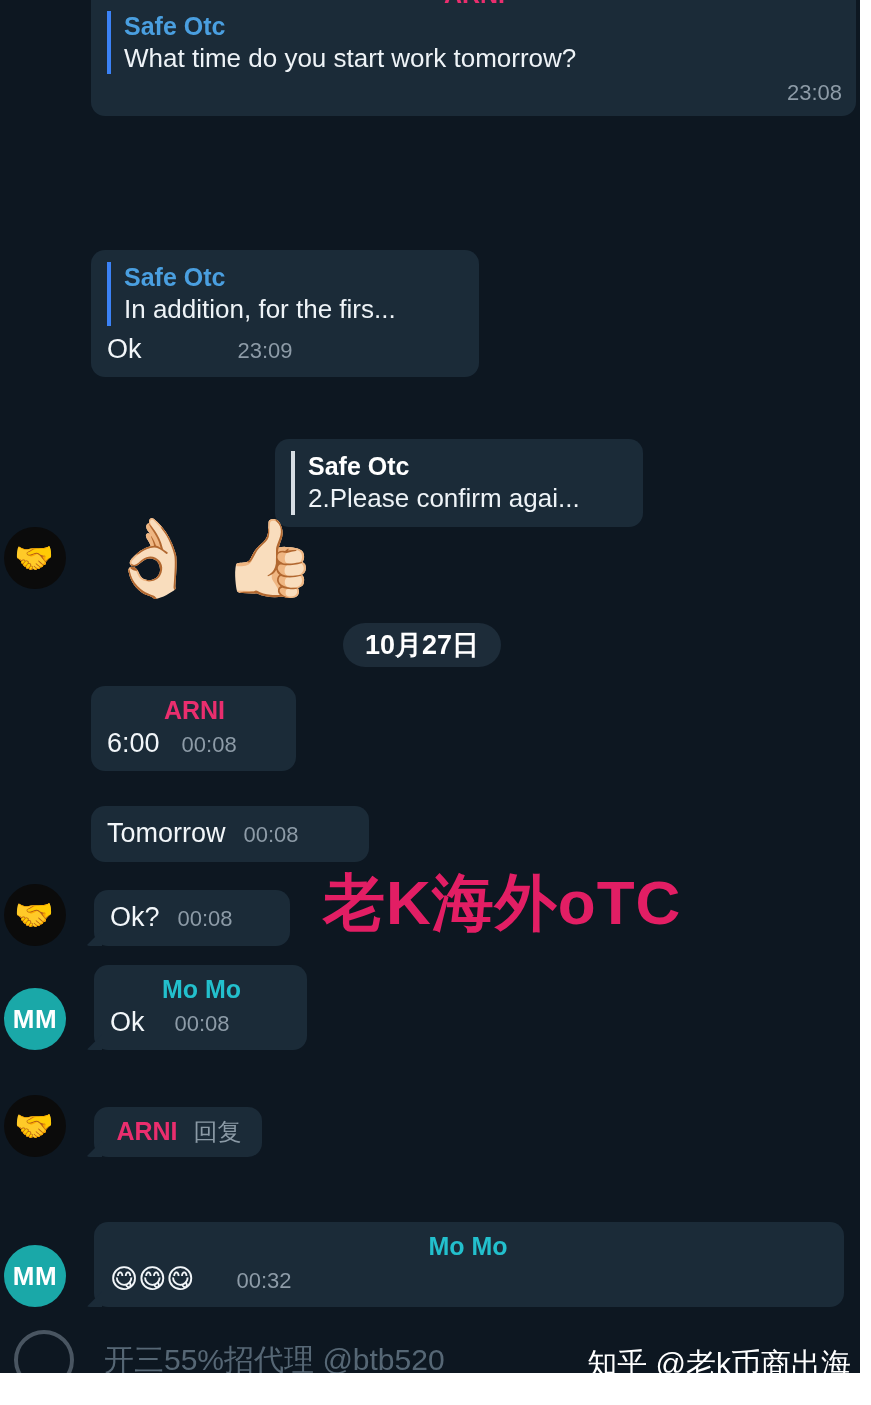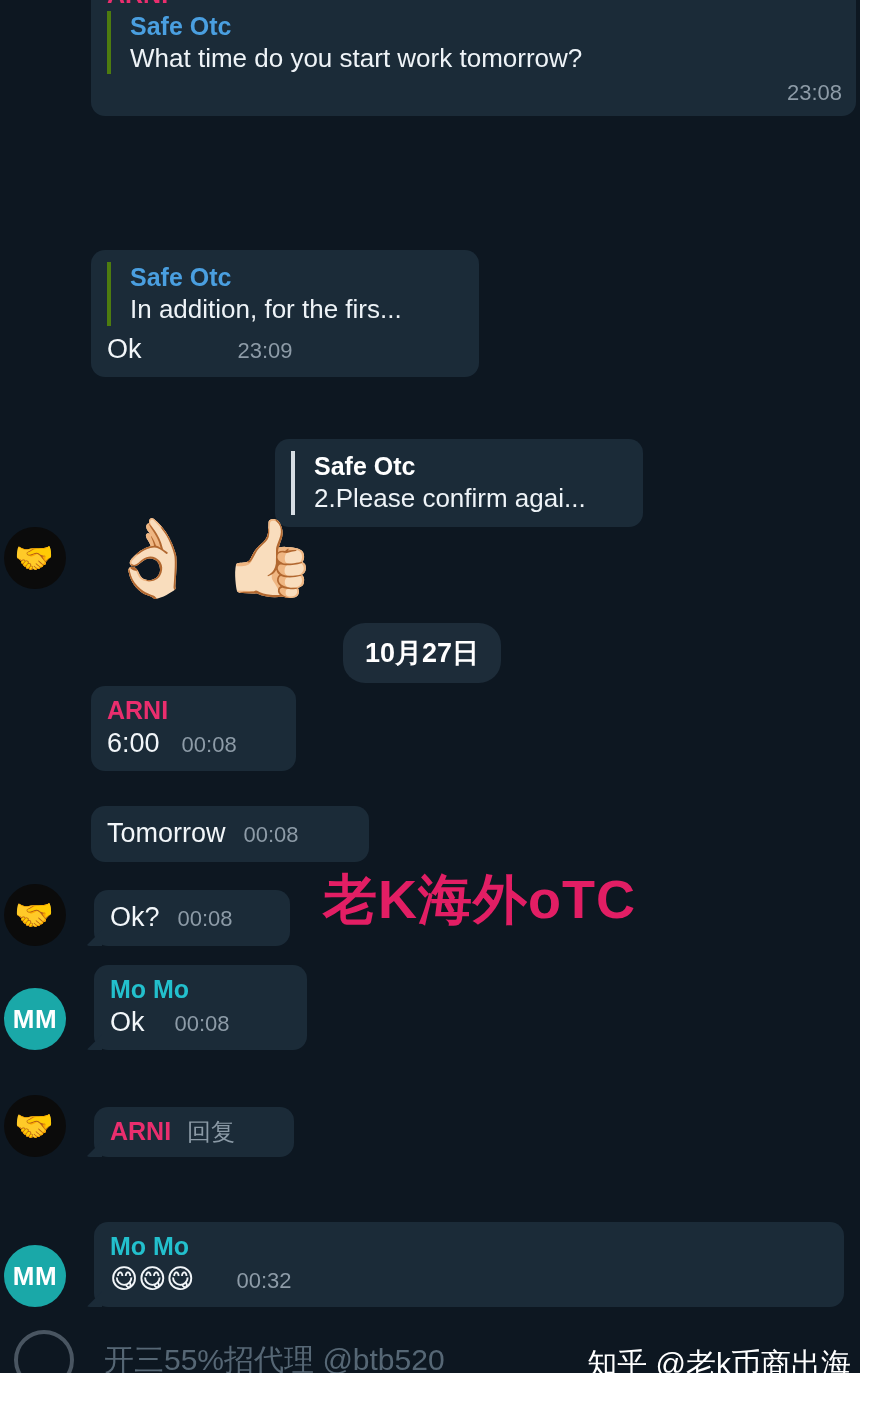--- a/index.html
+++ b/index.html
@@ -89,33 +89,34 @@
     background: #1b2b38;
     clip-path: polygon(100% 0, 100% 100%, 0 100%);
     border-bottom-left-radius: 4px;
   }
 
   .sender {
     font-weight: bold;
     font-size: 25px;
     line-height: 1.15;
     margin-bottom: 1px;
+    text-align: center;
   }
   .sender.pink { color: #ea2e6e; }
   .sender.cyan { color: #23c0cd; }
   .reply-tag {
     color: #8b9aa6;
     font-weight: normal;
     font-size: 24px;
     margin-left: 16px;
   }
 
   .quote {
-    border-left: 4px solid #4d7c0f;
-    padding-left: 19px;
+    border-left: 4px solid #3b82f6;
+    padding-left: 13px;
     margin: 2px 0 6px 0;
   }
   .quote.white-bar {
     border-left-color: #d6dde3;
   }
   .quote-title {
     font-weight: bold;
     font-size: 25px;
     color: #4a9fe0;
     line-height: 1.2;
@@ -174,37 +175,37 @@
   #emoji-row .avatar { margin-right: 18px; }
 
   .date-chip {
     position: absolute;
     left: 343px; top: 623px;
     background: #1d2c39;
     color: #ffffff;
     font-size: 27px;
     font-weight: bold;
     border-radius: 22px;
-    padding: 12px 22px;
+    padding: 4px 22px;
   }
 
   #msg-600 { left: 91px; top: 686px; }
   #msg-600 .bubble { width: 205px; }
 
   #msg-tomorrow { left: 91px; top: 806px; }
   #msg-tomorrow .bubble { width: 278px; text-align: right; }
 
   #msg-ok-q { left: 4px; top: 884px; }
   #msg-ok-q .bubble { width: 196px; margin-left: 28px; }
 
   #msg-momo-ok { left: 4px; top: 965px; }
   #msg-momo-ok .bubble { width: 213px; margin-left: 28px; }
 
   #msg-cool { left: 4px; top: 1095px; }
-  #msg-cool .bubble { width: 200px; margin-left: 28px; }
+  #msg-cool .bubble { width: 168px; margin-left: 28px; }
 
   #msg-hope { left: 4px; top: 1222px; }
   #msg-hope .bubble { width: 750px; margin-left: 28px; padding-right: 18px; }
 
   #msg-cut-bottom {
     left: 8px; top: 1330px;
     display: flex; align-items: center;
   }
   #msg-cut-bottom .cut-avatar {
     width: 60px; height: 60px; border-radius: 50%;
@@ -216,21 +217,21 @@
   #msg-cut-bottom .cut-text {
     margin-left: 30px;
     font-size: 30px;
     color: #566775;
     white-space: nowrap;
   }
 
   .watermark {
     position: absolute;
     left: 323px; top: 872px;
-    font-size: 54px;
+    font-size: 62px;
     font-weight: bold;
     color: #e21e64;
     letter-spacing: 1px;
     line-height: 1;
     white-space: nowrap;
   }
 
   .footer-credit {
     position: absolute;
     right: 20px;

